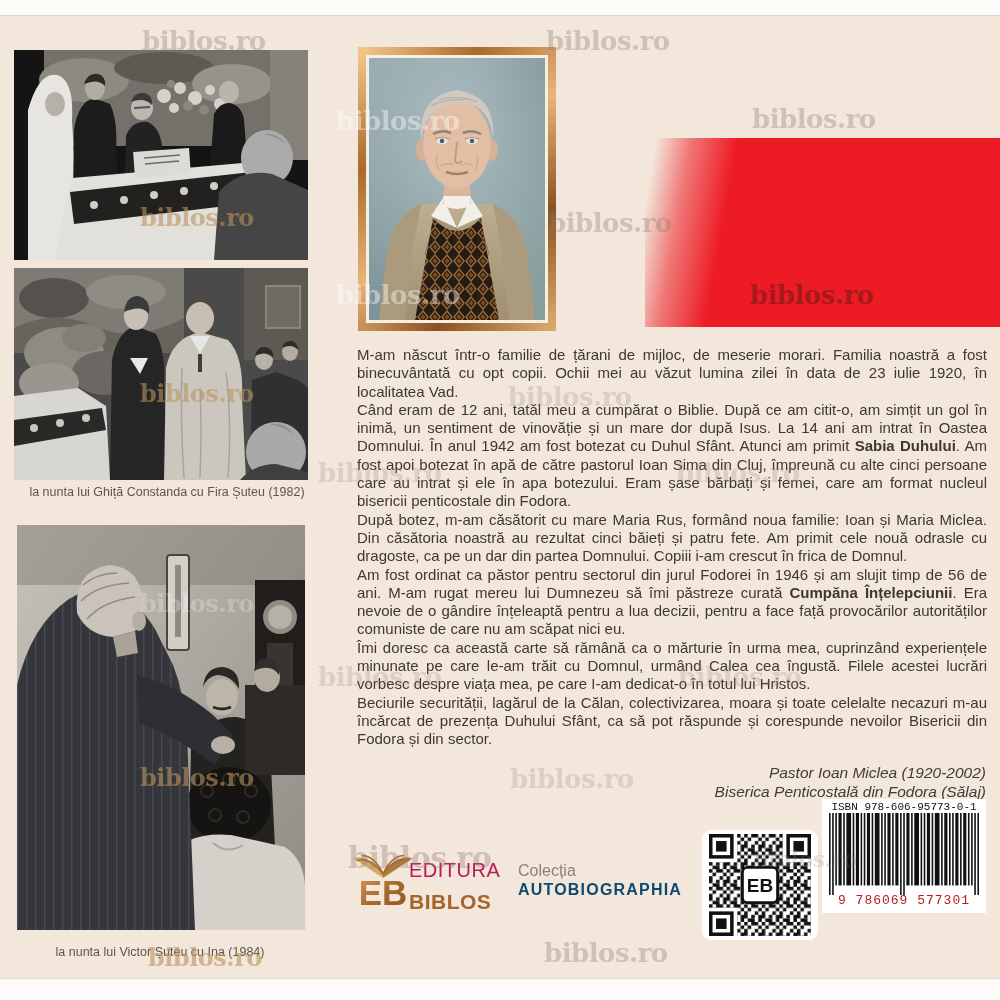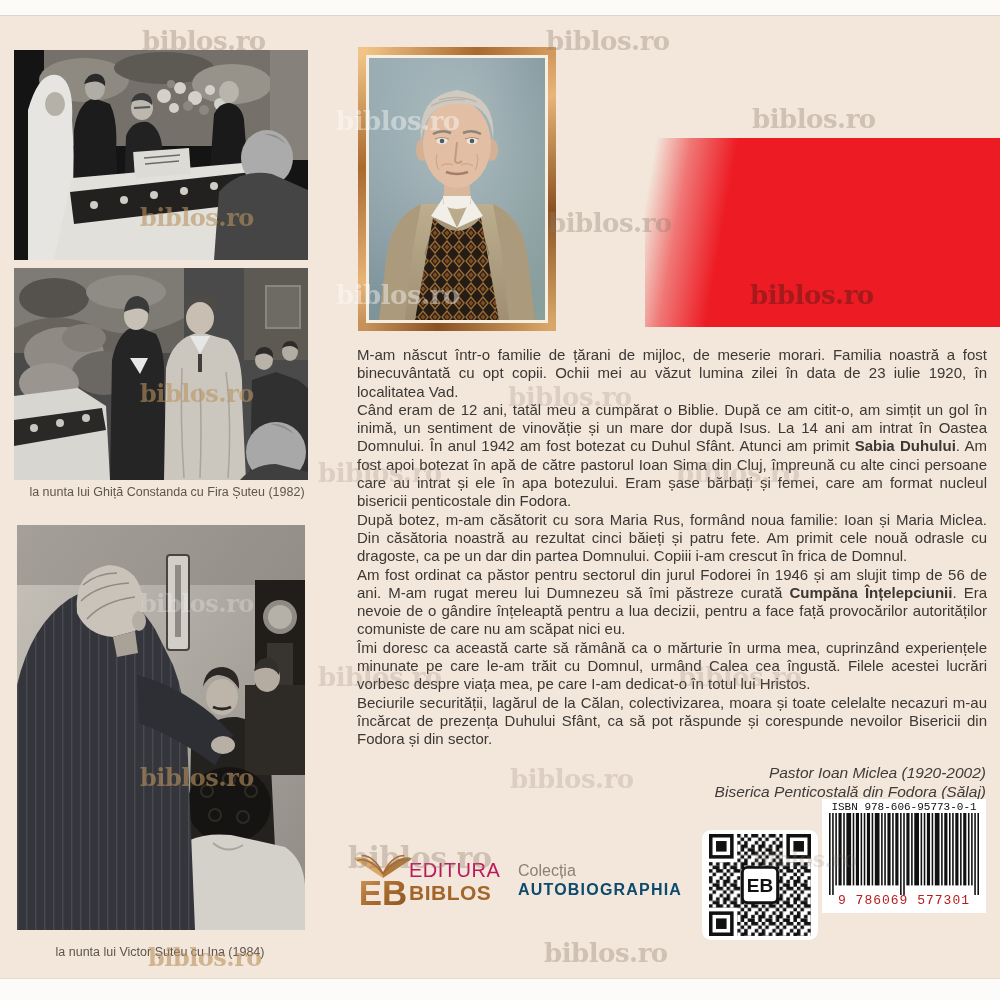--- a/index.html
+++ b/index.html
@@ -30,21 +30,21 @@
     color:#3c3834;font-size:15px;line-height:18.3px;text-align:justify;}
   .body-text p{margin:0;}
   .body-text p.gap{}
   .signature{position:absolute;right:14px;top:763px;width:420px;text-align:right;z-index:5;
     color:#403c38;font-size:15.5px;line-height:19px;font-style:italic;}
 
   
   .eb-logo{position:absolute;left:352px;top:849px;width:62px;height:64px;z-index:5;}
   .logo-text{position:absolute;left:409px;top:860px;z-index:5;line-height:1;}
   .logo-text .l1{display:block;font-size:20px;font-weight:400;letter-spacing:.5px;color:#be185d;}
-  .logo-text .l2{display:block;font-size:21px;font-weight:800;letter-spacing:.5px;color:#a4652a;margin-top:2px;}
+  .logo-text .l2{display:block;font-size:21px;font-weight:800;letter-spacing:.5px;color:#a4652a;margin-top:11px;}
   .collection{position:absolute;left:518px;top:863px;z-index:5;line-height:1;}
   .collection .c1{display:block;font-size:16px;color:#8b8274;}
   .collection .c2{display:block;font-size:16px;font-weight:800;letter-spacing:1.2px;color:#0c4a6e;margin-top:3px;}
 
   
   .qr{position:absolute;left:702px;top:830px;width:116px;height:110px;background:#fff;
       border-radius:9px;z-index:5;display:flex;align-items:center;justify-content:center;}
   .qr svg{width:102px;height:102px;}
   .barcode{position:absolute;left:822px;top:799px;width:164px;height:114px;background:#fff;z-index:5;
       display:flex;flex-direction:column;align-items:center;}
@@ -287,21 +287,21 @@
       <path d="M92,107 Q98,104 104,108" stroke="#d4a988" stroke-width="1.4" fill="none"></path>
       <path d="M77,114 Q88,118 99,114" stroke="#a97e66" stroke-width="2.4" fill="none"></path>
       <path d="M68,96 Q66,106 70,112" stroke="#d2a788" stroke-width="1.2" fill="none"></path>
       <path d="M108,96 Q110,106 106,112" stroke="#d2a788" stroke-width="1.2" fill="none"></path>
     </svg>
   </div>
 
   <div class="body-text">
     <p>M-am născut într-o familie de țărani de mijloc, de meserie morari. Familia noastră a fost binecuvântată cu opt copii. Ochii mei au văzut lumina zilei în data de 23 iulie 1920, în localitatea Vad.</p>
     <p><span>Când eram de 12 ani, tatăl meu a cumpărat o Biblie. După ce am citit-o, am simțit un gol în inimă, un sentiment de vinovăție și un mare dor după Isus. La 14 ani am intrat în Oastea Domnului. În anul 1942 am fost botezat cu Duhul Sfânt. Atunci am primit </span><b>Sabia Duhului</b><span>. Am fost apoi botezat în apă de către pastorul Ioan Sima din Cluj, împreună cu alte cinci persoane care au intrat și ele în apa botezului. Eram șase bărbați și femei, care am format nucleul bisericii penticostale din Fodora.</span></p>
-    <p>După botez, m-am căsătorit cu sora Maria Rus, formând noua familie: Ioan și Maria Miclea. Din căsătoria noastră au rezultat cinci băieți și patru fete. Am primit cele nouă odrasle cu dragoste, ca pe un dar din partea Domnului. Copiii i-am crescut în frica de Domnul.</p>
+    <p>După botez, m-am căsătorit cu mare Maria Rus, formând noua familie: Ioan și Maria Miclea. Din căsătoria noastră au rezultat cinci băieți și patru fete. Am primit cele nouă odrasle cu dragoste, ca pe un dar din partea Domnului. Copiii i-am crescut în frica de Domnul.</p>
     <p class="gap"><span>Am fost ordinat ca păstor pentru sectorul din jurul Fodorei în 1946 și am slujit timp de 56 de ani. M-am rugat mereu lui Dumnezeu să îmi păstreze curată </span><b>Cumpăna Înțelepciunii</b><span>. Era nevoie de o gândire înțeleaptă pentru a lua decizii, pentru a face față provocărilor autorităților comuniste de care nu am scăpat nici eu.</span></p>
     <p>Îmi doresc ca această carte să rămână ca o mărturie în urma mea, cuprinzând experiențele minunate pe care le-am trăit cu Domnul, urmând Calea cea îngustă. Filele acestei lucrări vorbesc despre viața mea, pe care I-am dedicat-o în totul lui Hristos.</p>
     <p>Beciurile securității, lagărul de la Călan, colectivizarea, moara și toate celelalte necazuri m-au încărcat de prezența Duhului Sfânt, ca să pot răspunde și corespunde nevoilor Bisericii din Fodora și din sector.</p>
   </div>
 
   <div class="signature">
     <div>Pastor Ioan Miclea (1920-2002)</div>
     <div>Biserica Penticostală din Fodora (Sălaj)</div>
   </div>
 

